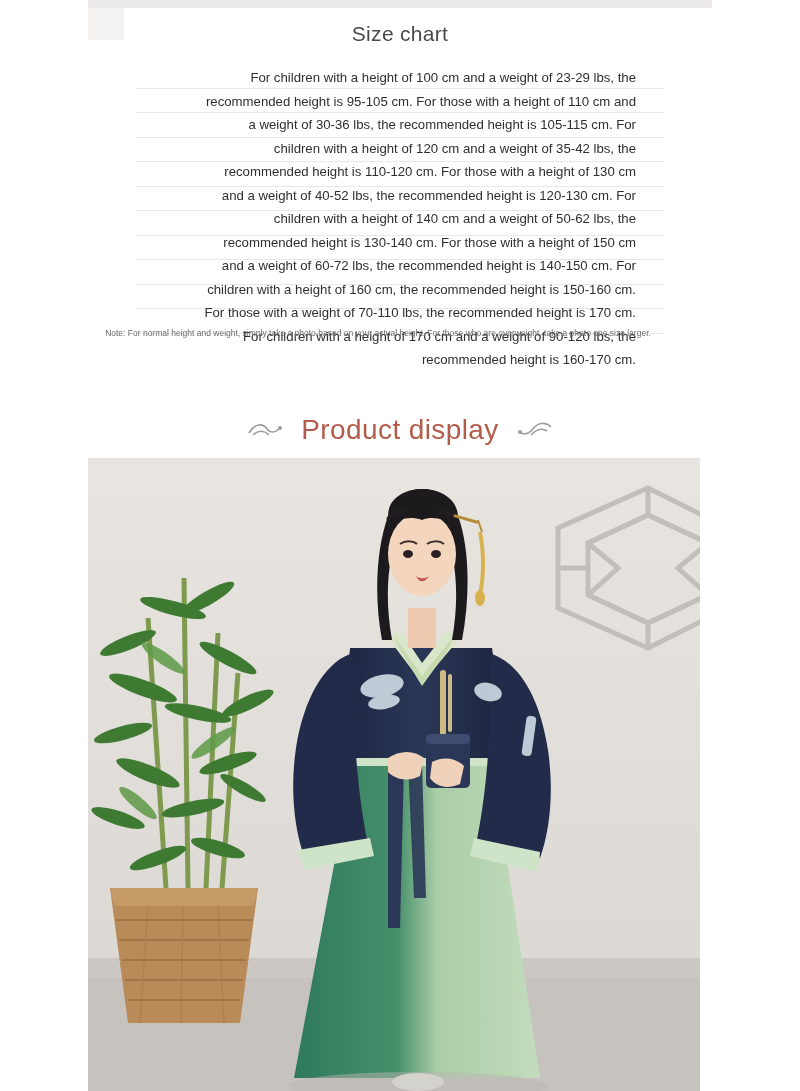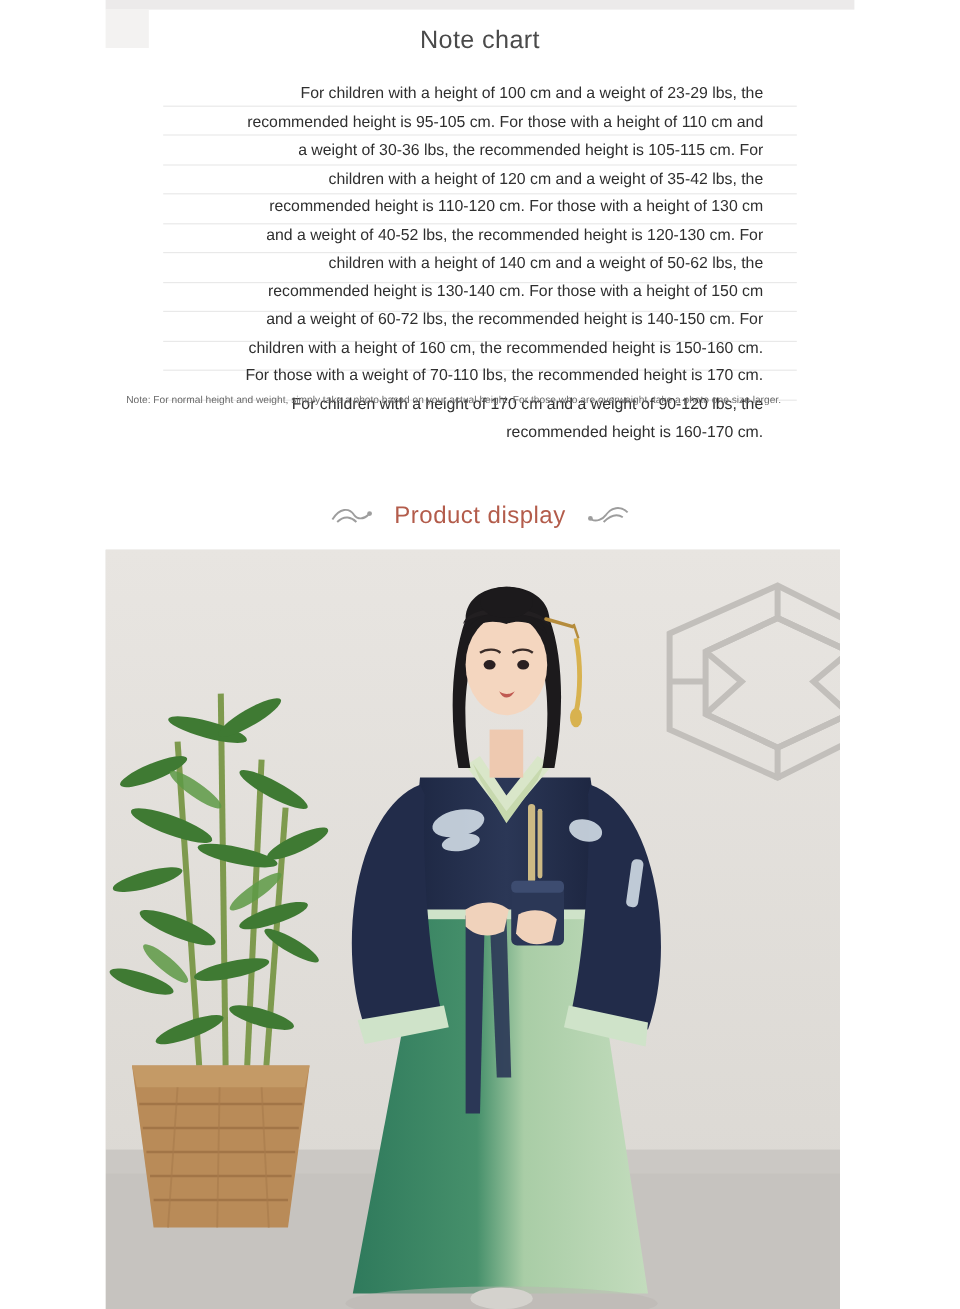--- a/index.html
+++ b/index.html
@@ -84,21 +84,21 @@
     top: 408px;
     left: 0;
     width: 800px;
     height: 44px;
     display: flex;
     align-items: center;
     justify-content: center;
     gap: 14px;
   }
   .pd-title {
-    font-size: 20px;
+    font-size: 28px;
     color: #b35c4b;
     letter-spacing: 0.4px;
   }
   .pd-orn {
     color: #8b8b8b;
     opacity: 0.85;
   }
   .pd-orn svg { display: block; }
 
   
@@ -112,21 +112,21 @@
     background: #dedbd7;
   }
   .photo svg { display: block; }
 </style>
 </head>
 <body>
 
 <div class="top-strip"></div>
 <div class="top-strip-tab"></div>
 
-<div class="size-chart-title">Note chart</div>
+<div class="size-chart-title">Size chart</div>
 
 <div class="rules">
   <div class="rule-line"></div>
     <div class="rule-line"></div>
     <div class="rule-line"></div>
   <div class="rule-line"></div>
     <div class="rule-line"></div>
     <div class="rule-line"></div>
   <div class="rule-line"></div>
     <div class="rule-line"></div>

